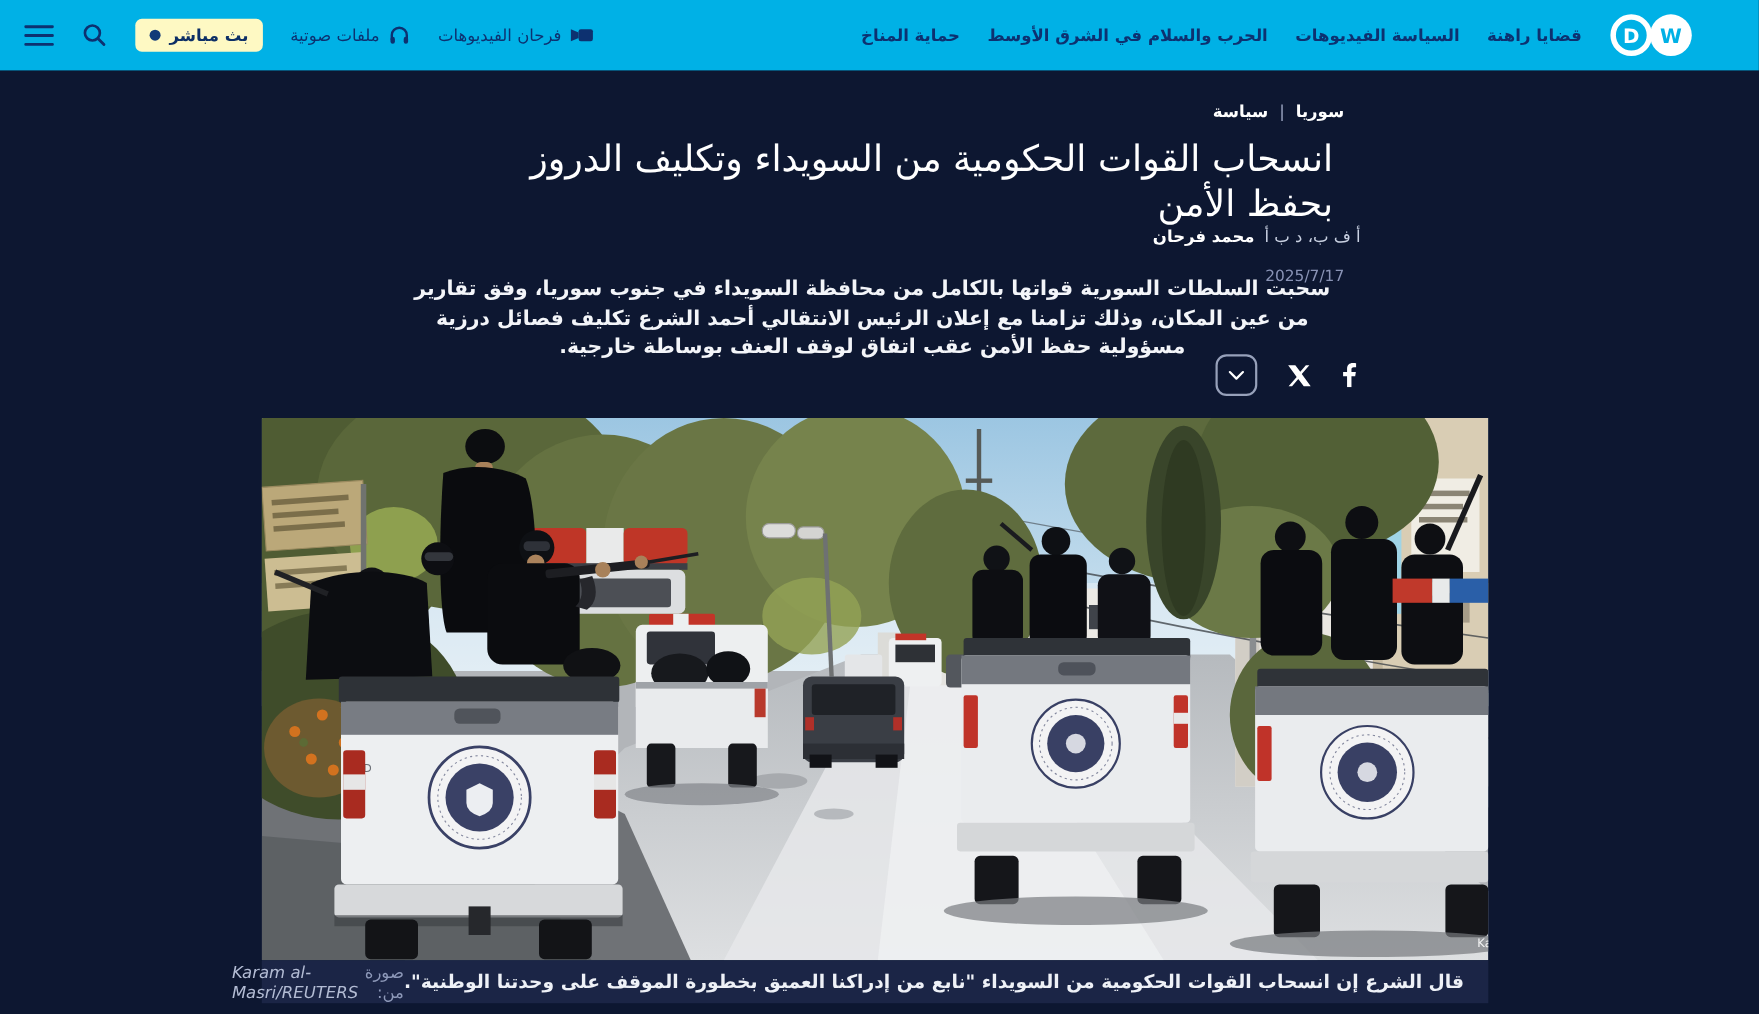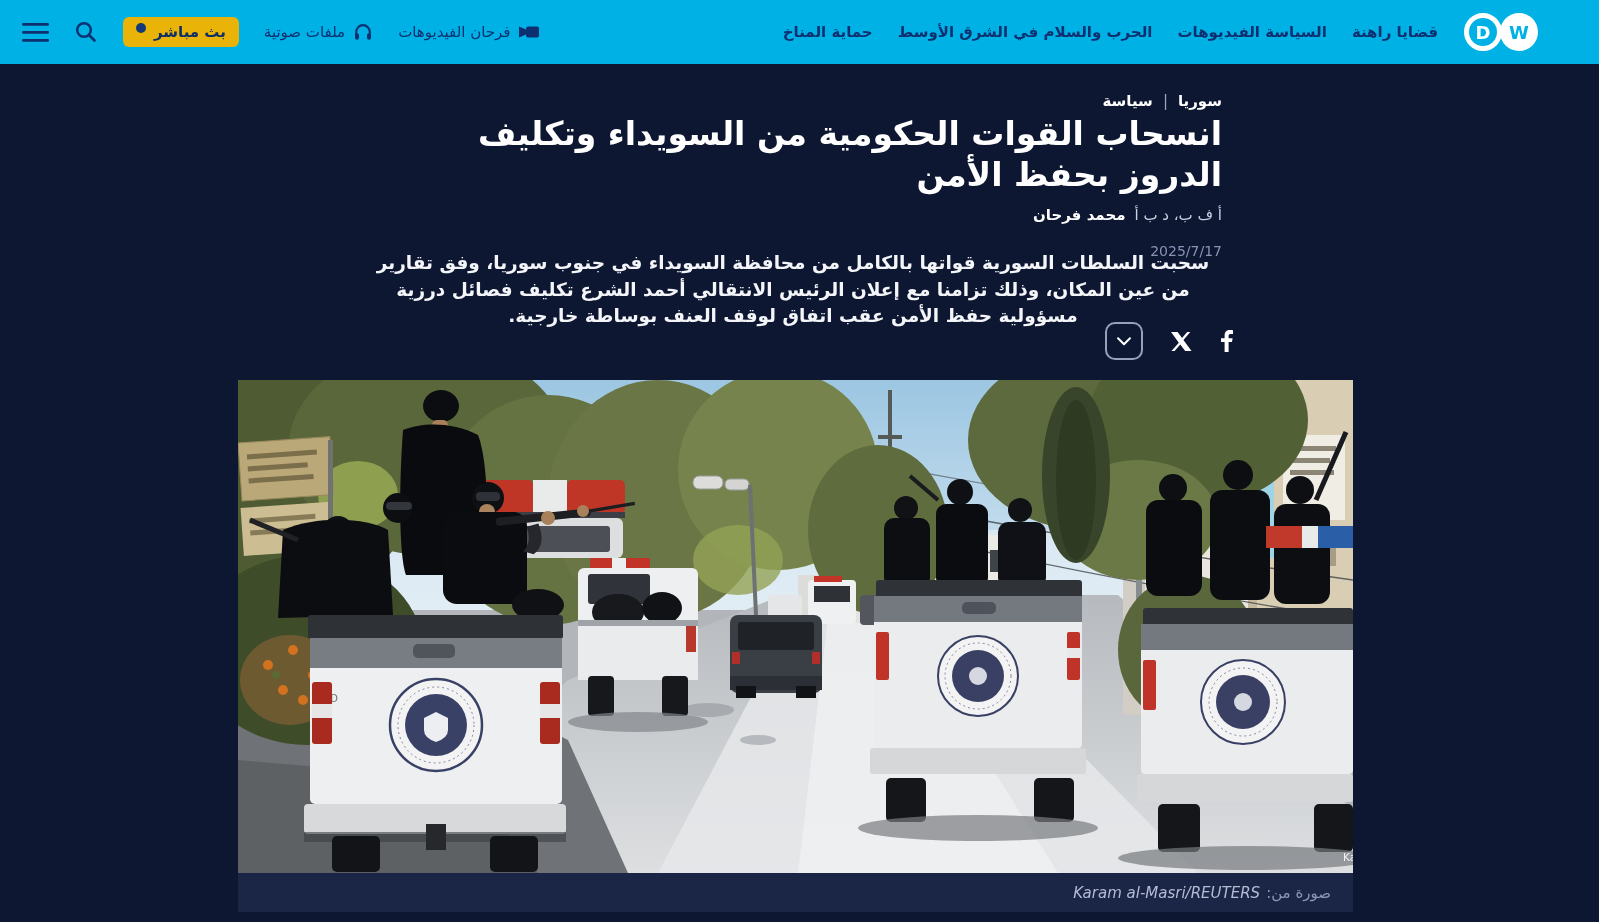--- a/index.html
+++ b/index.html
@@ -10,31 +10,31 @@
   }
   
   .topbar{
     position:absolute;top:0;left:0;width:1599px;height:64px;background:#00b1e6;
     display:flex;direction:rtl;align-items:center;gap:25px;
     padding:0 54px 0 22px;box-sizing:border-box;
   }
   .nav-item{color:#0d3170;font-weight:700;font-size:15px;white-space:nowrap;cursor:pointer}
   .spacer{flex:1}
   .hdr-link{display:flex;align-items:center;gap:8px;color:#0d3170;font-weight:400;font-size:15px;white-space:nowrap;cursor:pointer}
-  .live-btn{display:flex;gap:8px;background:#eab308;color:#0d2f66;
+  .live-btn{display:flex;align-items:center;gap:8px;background:#fef9c3;color:#0d2f66;
     font-weight:700;font-size:15px;padding:6px 13px;border-radius:6px;cursor:pointer}
   .live-dot{width:10px;height:10px;border-radius:50%;background:#123a78}
   .icon-btn{display:flex;align-items:center;cursor:pointer}
   
   .kicker{position:absolute;top:92px;right:377px;display:flex;direction:ltr;gap:10px;
     color:#fff;font-size:15px;font-weight:700}
   .kicker .sep{color:#9aa4c2;font-weight:400}
-  .headline{position:absolute;top:113px;right:377px;width:800px;margin:0;text-align:right;
-    color:#fff;font-size:33px;font-weight:700;line-height:41px}
-  .byline{position:absolute;top:206px;right:377px;width:620px;display:flex;direction:ltr;
+  .headline{position:absolute;top:113px;right:377px;width:800px;margin:10px;text-align:right;
+    color:#fff;font-size:33px;font-weight:400;line-height:41px}
+  .byline{position:absolute;top:206px;right:362px;width:620px;display:flex;direction:ltr;
     justify-content:flex-end;align-items:baseline;gap:9px;font-size:15px;color:#c9d1e2}
   .byline .author{font-weight:700;color:#fff}
   .date{position:absolute;top:243px;right:377px;font-size:14px;color:#8993b5;direction:ltr}
   .summary{position:absolute;top:250px;right:377px;width:858px;margin:0;text-align:center;
     color:#f3f5f9;font-size:18.5px;font-weight:700;line-height:26.5px}
   .share{position:absolute;top:321px;right:366px;display:flex;direction:rtl;align-items:center;gap:27px;height:40px}
   .expand-btn{width:38px;height:38px;border:2px solid #97a1ba;border-radius:10px;background:transparent;
     display:flex;align-items:center;justify-content:center;cursor:pointer;box-sizing:border-box}
   .share .sicon{cursor:pointer;display:flex;align-items:center}
   
@@ -360,18 +360,19 @@
       <rect x="66" y="452" width="262" height="10" fill="#3a3d41" opacity="0.6"></rect>
       <rect x="188" y="444" width="20" height="26" fill="#26282c"></rect>
       <rect x="94" y="456" width="48" height="36" rx="5" fill="#131417"></rect>
       <rect x="252" y="456" width="48" height="36" rx="5" fill="#131417"></rect>
 
       <text x="1105" y="481" text-anchor="end" font-size="10.5" fill="#ffffff" opacity="0.9" font-family="DejaVu Sans, sans-serif">© Karam al-Masri/REUTERS</text>
     </svg>
   </div>
 
   <div class="band">
+    <div class="band-text">قال الشرع إن انسحاب القوات الحكومية من السويداء "نابع من إدراكنا العميق بخطورة الموقف على وحدتنا الوطنية".</div>
     <div class="credit">
       <span class="credit-label">صورة من:</span>
       <span class="credit-name">Karam al-Masri/REUTERS</span>
     </div>
   </div>
 </main>
 
 </body></html>

